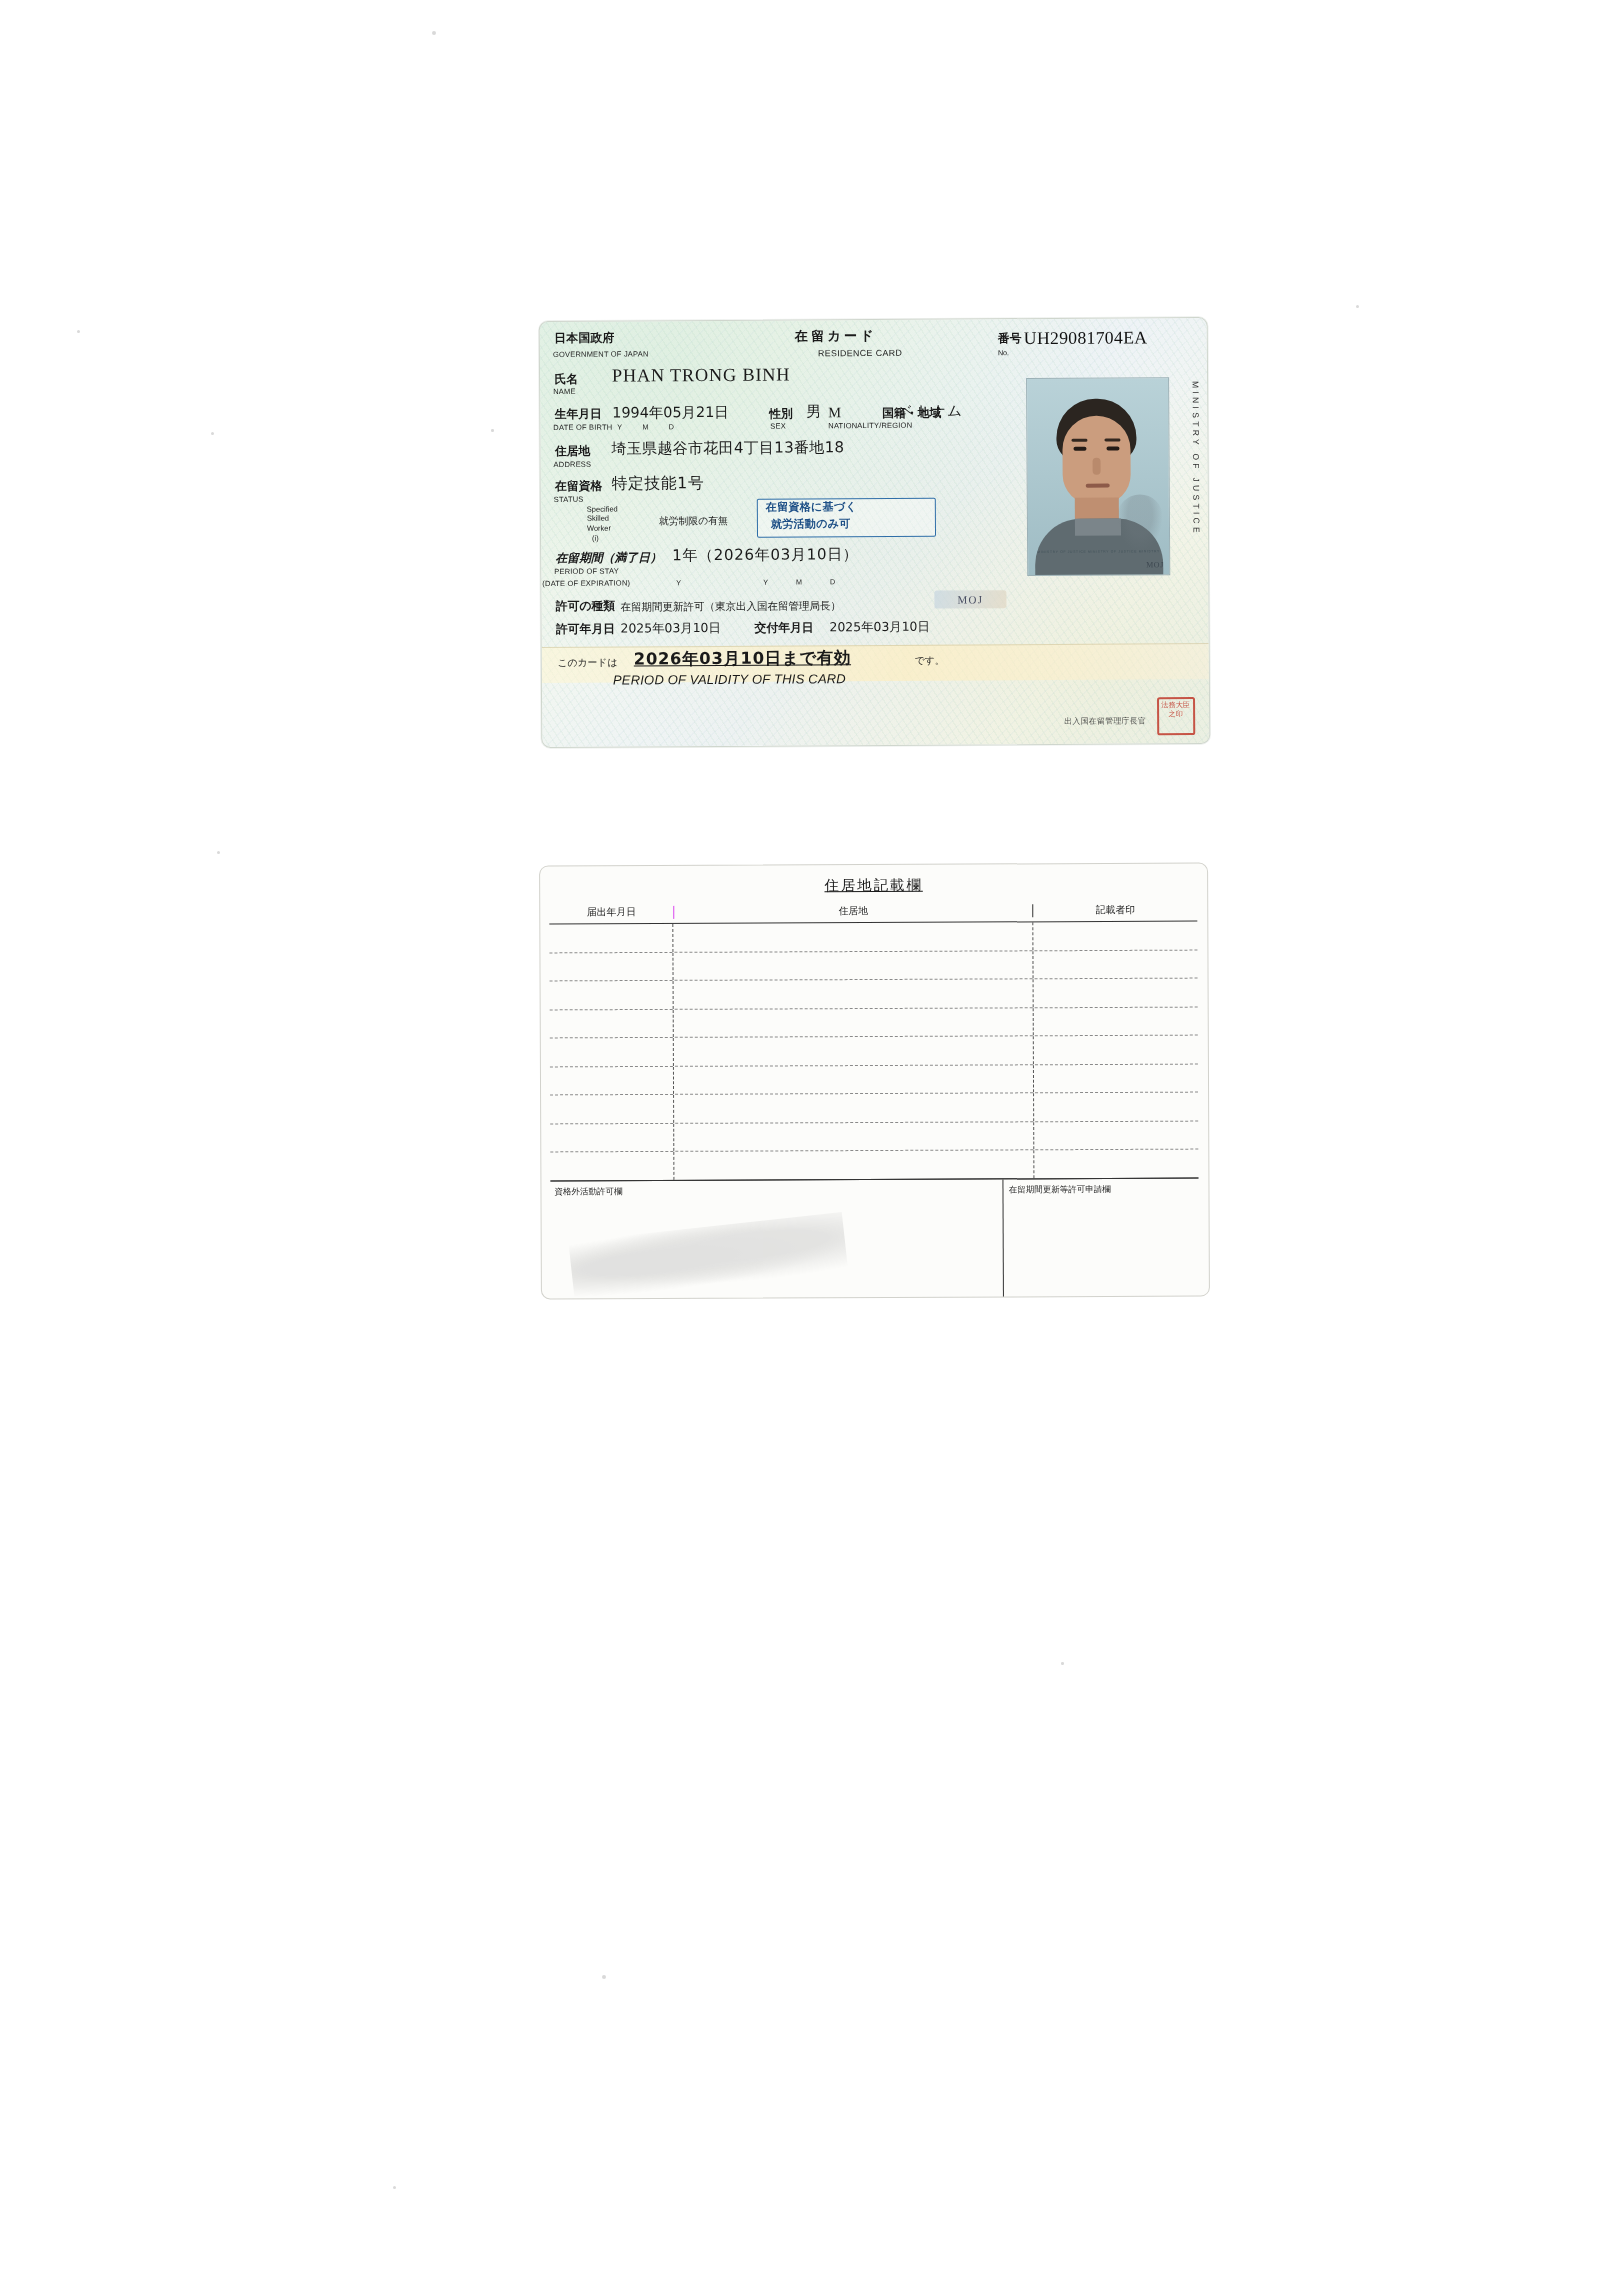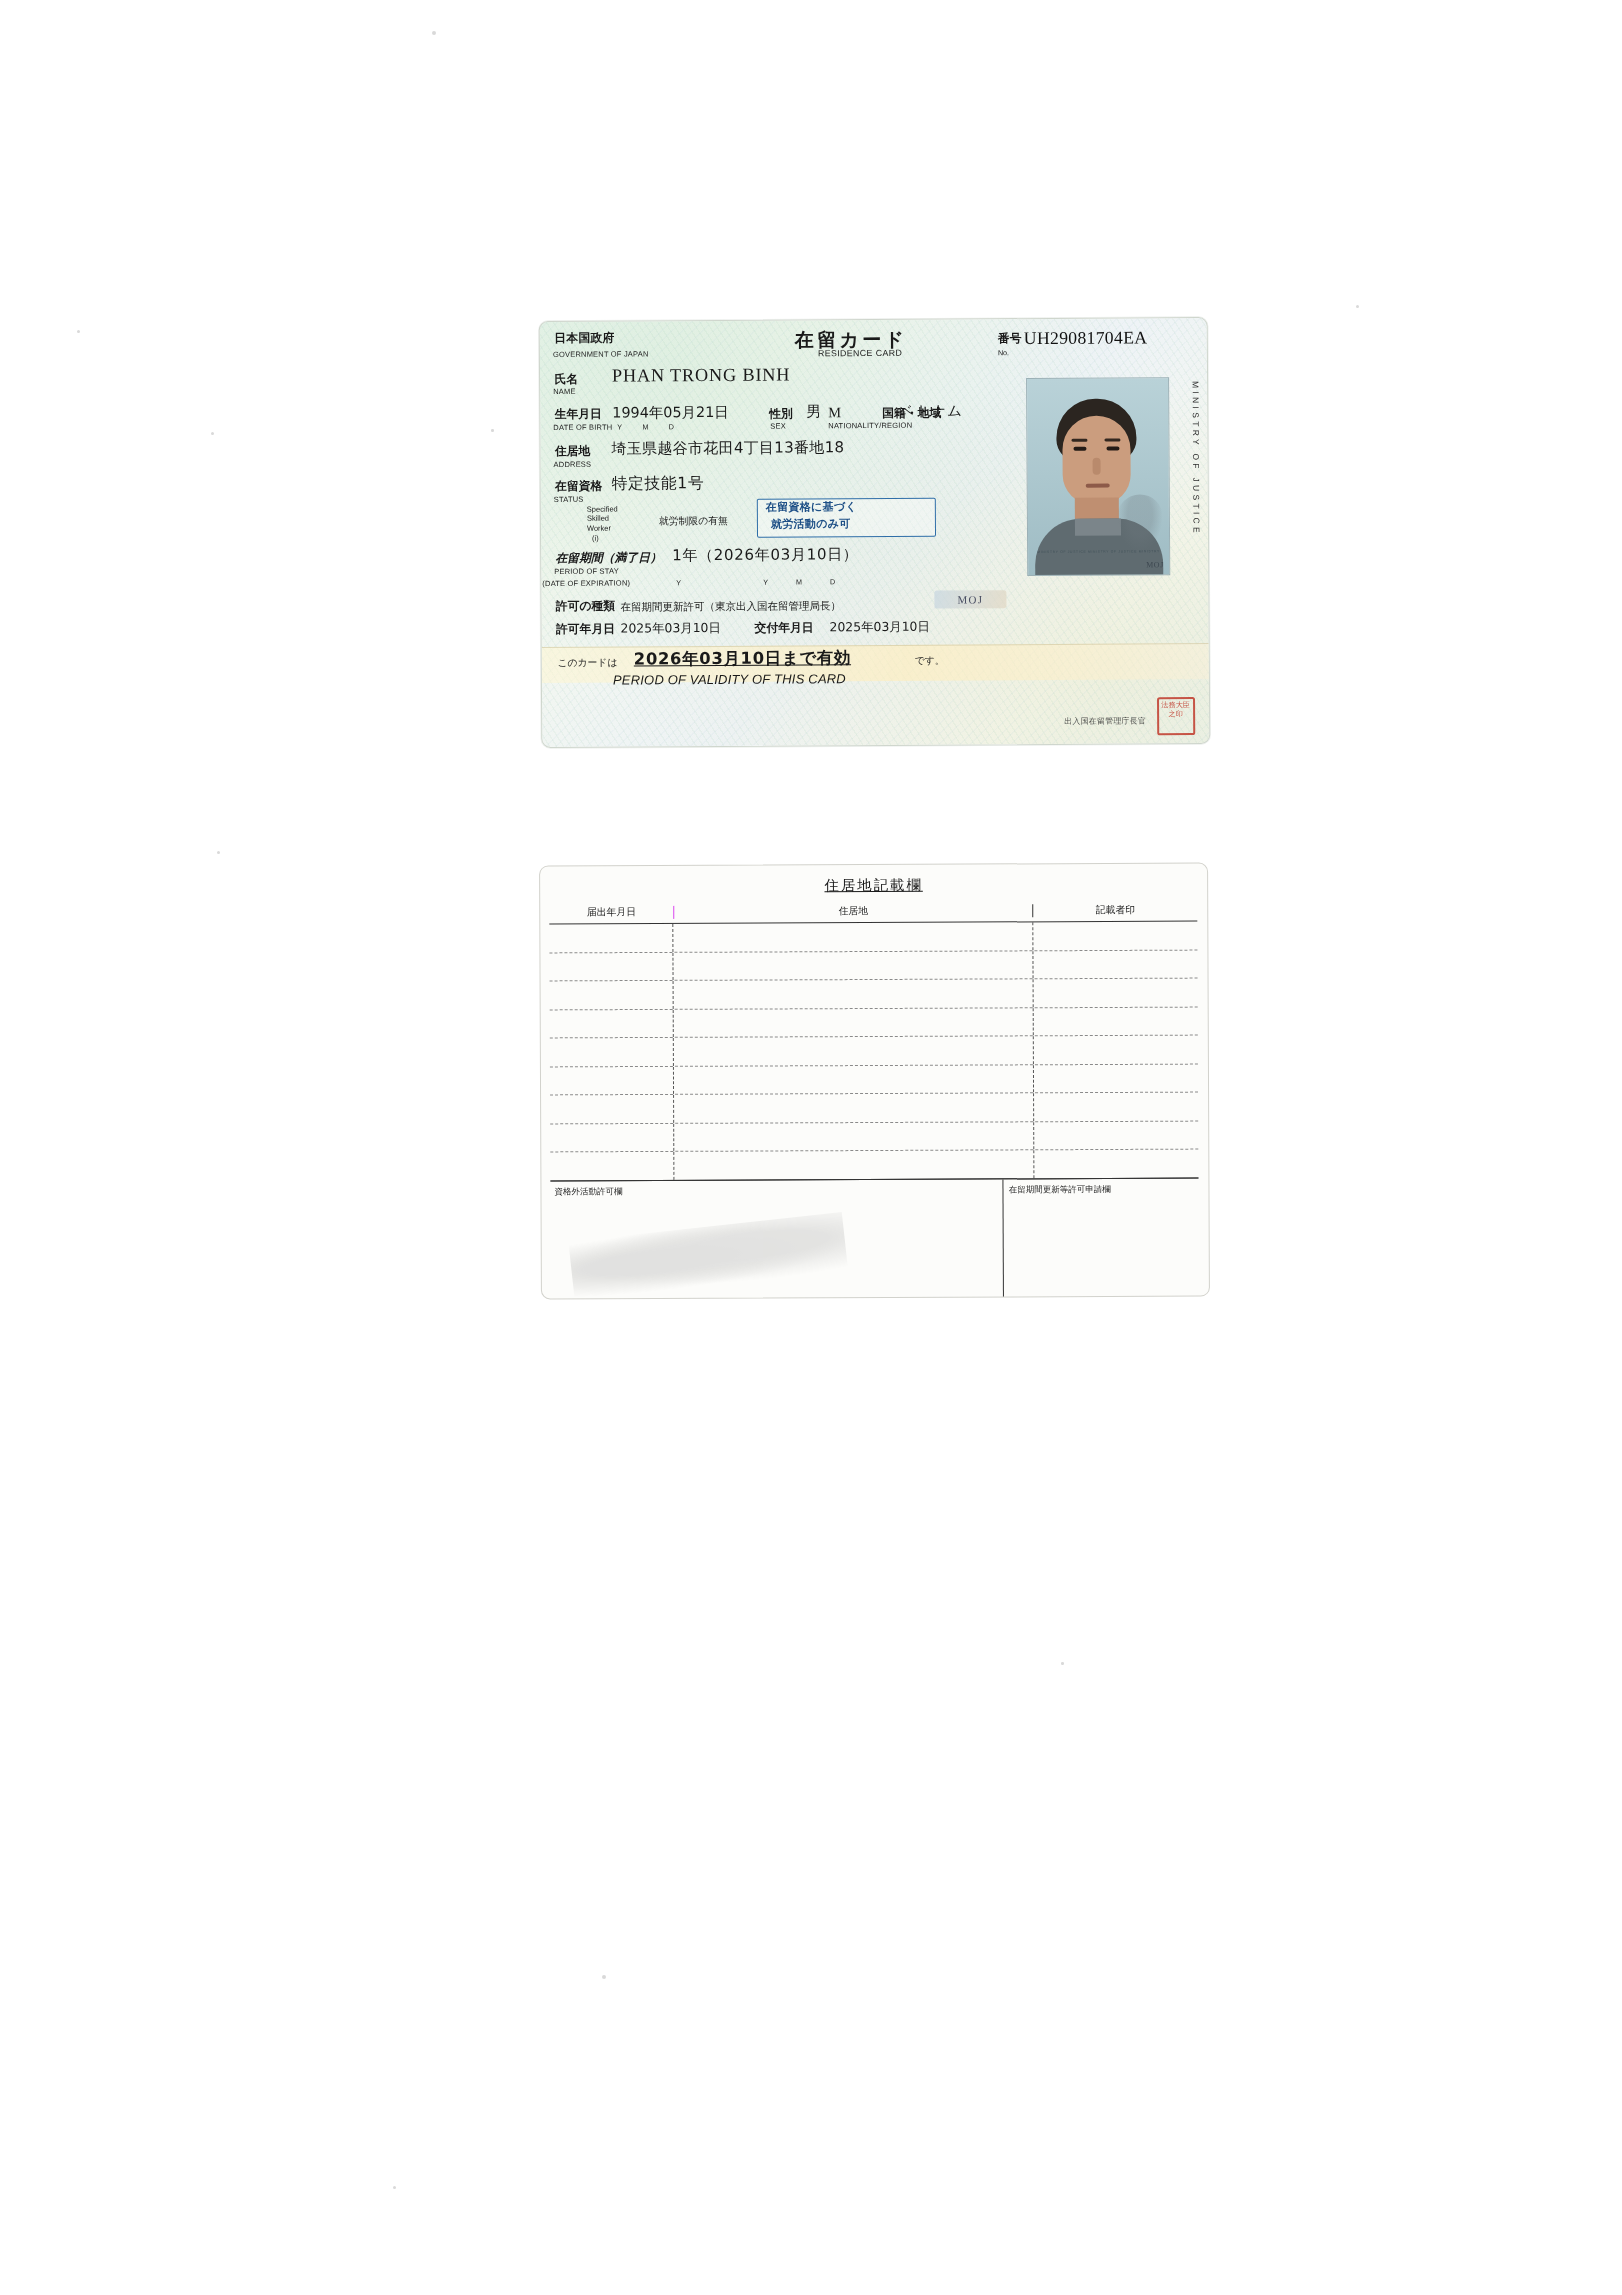--- a/index.html
+++ b/index.html
@@ -54,21 +54,21 @@
     font-family: "DejaVu Sans", sans-serif;
     font-size: 16.4px; font-weight: 700; letter-spacing: 0.3px;
   }
   .hdr-gov-en {
     position: absolute; left: 13px; top: 28px;
     font-size: 8.5px; letter-spacing: 0.1px; color: #222;
   }
   .hdr-title-jp {
     position: absolute; left: 255px; top: 6.5px;
     font-family: Liberation Sans, sans-serif;
-    font-size: 19px; font-weight: 700; letter-spacing: 3.3px;
+    font-size: 13px; font-weight: 700; letter-spacing: 3.3px;
   }
   .hdr-title-en {
     position: absolute; left: 262px; top: 28px;
     font-size: 8.8px; letter-spacing: 0.4px; padding-left: 16px;
   }
   .no-jp {
     position: absolute; left: 458px; top: 11.8px;
     font-family: "DejaVu Sans", sans-serif;
     font-size: 11.8px; font-weight: 700;
   }

